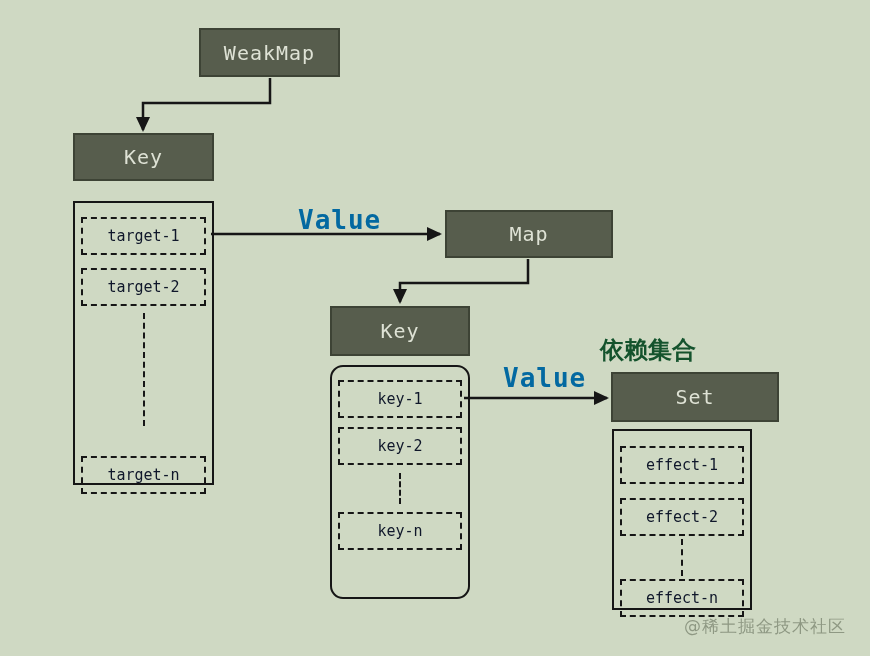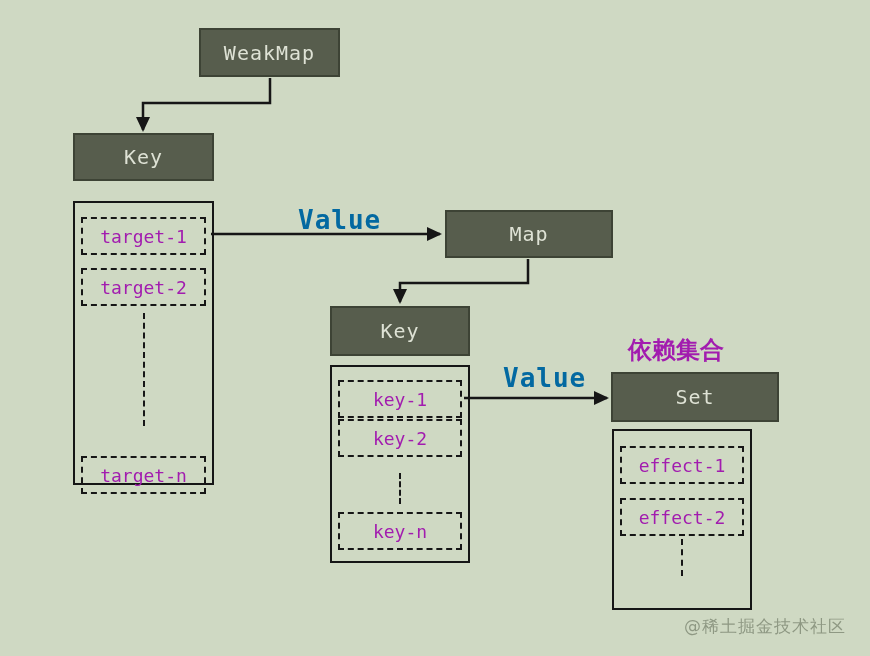--- a/index.html
+++ b/index.html
@@ -42,39 +42,39 @@
   #n-map     { left: 445px; top: 210px; width: 168px; height: 48px; }
   #n-key-mid { left: 330px; top: 306px; width: 140px; height: 50px; }
   #n-set     { left: 611px; top: 372px; width: 168px; height: 50px; }
 
   .group {
     position: absolute;
     box-sizing: border-box;
     border: 2px solid var(--line, #161616);
   }
   #g-targets { left: 73px;  top: 201px; width: 141px; height: 284px; }
-  #g-keys    { left: 330px; top: 365px; width: 140px; height: 198px; }
+  #g-keys    { left: 330px; top: 365px; width: 140px; height: 234px; border-radius: 13px; }
   #g-effects { left: 612px; top: 429px; width: 140px; height: 181px; }
 
   .cell {
     position: absolute;
     left: 6px; right: 6px; height: 38px;
     box-sizing: border-box;
     border: 2px dashed var(--line, #161616);
     display: flex; align-items: center; justify-content: center;
-    font-size: 18px;
-    color: #a21caf;
+    font-size: 15px;
+    color: #0f172a;
   }
   #g-targets .cell.c1 { top: 14px; }
   #g-targets .cell.c2 { top: 65px; }
   #g-targets .cell.c3 { top: 233px; margin-top: 20px; }
   #g-targets .vdots   { left: 68px; top: 110px; height: 113px; }
 
   #g-keys .cell.c1 { top: 13px; }
-  #g-keys .cell.c2 { top: 52px; }
+  #g-keys .cell.c2 { top: 60px; }
   #g-keys .cell.c3 { top: 145px; }
   #g-keys .vdots   { left: 67px; top: 106px; height: 31px; }
 
   #g-effects .cell.c1 { top: 15px; }
   #g-effects .cell.c2 { top: 67px; }
   #g-effects .cell.c3 { top: 148px; }
   #g-effects .vdots   { left: 67px; top: 108px; height: 37px; }
 
   .vdots {
     position: absolute;
@@ -87,24 +87,24 @@
     font-size: 26px;
     font-weight: bold;
     color: #0369a1;
     letter-spacing: 1px;
   }
   #lbl-value-1 { left: 298px; top: 205px; }
   #lbl-value-2 { left: 503px; top: 363px; }
 
   .caption {
     position: absolute;
-    left: 628px; top: 334px;
+    left: 600px; top: 334px;
     font-size: 24px;
     font-weight: 600;
-    color: #a21caf;
+    color: #14532d;
     font-family: "DejaVu Sans", sans-serif;
   }
 
   .watermark {
     position: absolute;
     left: 684px; top: 615px;
     font-size: 17px;
     font-family: "DejaVu Sans", sans-serif;
     color: var(--watermark-text, #5a6450);
     opacity: 0.55;
@@ -156,17 +156,18 @@
   <div class="edge-label" id="lbl-value-2">Value</div>
 
   <div class="caption">依赖集合</div>
 
   <div class="node" id="n-set">Set</div>
 
   <div class="group" id="g-effects">
     <div class="cell c1">effect-1</div>
     <div class="cell c2">effect-2</div>
     <div class="vdots"></div>
+    <div class="cell c3">effect-n</div>
   </div>
 
   <div class="watermark">@稀土掘金技术社区</div>
 
 </div>
 
 </body></html>

